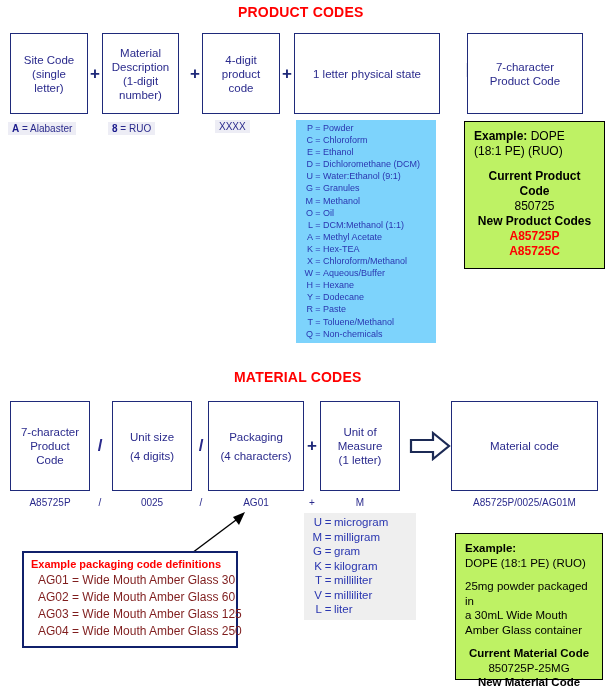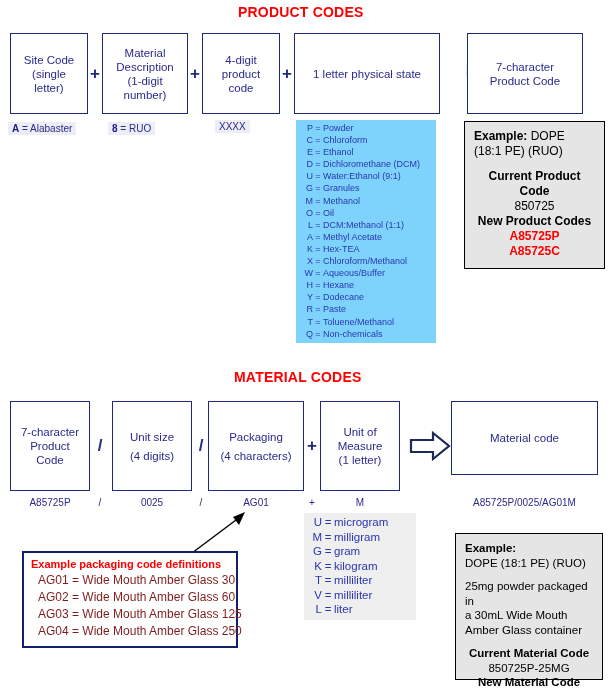--- a/index.html
+++ b/index.html
@@ -82,21 +82,21 @@
     line-height: 14.5px;
     padding: 2px 8px 3px 6px;
     box-sizing: border-box;
   }
   .legend2 .row { white-space: nowrap; }
   .legend2 .k { display: inline-block; width: 12px; text-align: right; }
   .legend2 .eq { display: inline-block; width: 12px; text-align: center; }
 
   .examplebox {
     border: 1.8px solid #000000;
-    background: #e5e5e5;
+    background: #bef264;
     box-sizing: border-box;
     padding: 7px 9px;
     color: #000000;
     font-size: 12px;
     line-height: 15px;
   }
   .examplebox .bold { font-weight: bold; }
   .examplebox .ctr { text-align: center; }
   .examplebox .red { color: #FF0000; font-weight: bold; }
   .examplebox .gap { height: 10px; }
@@ -133,21 +133,21 @@
 <div class="abs flowbox" style="left:10px; top:33px; width:78px; height:81px;">
   <div>
     <span>Site Code</span>
     <span>(single</span>
     <span>letter)</span>
   </div>
 </div>
 
 <div class="abs plus" style="left:88px; top:65px; width:14px;">+</div>
 
-<div class="abs flowbox" style="left:102px; top:33px; width:86px; height:81px;">
+<div class="abs flowbox" style="left:102px; top:33px; width:77px; height:81px;">
   <div>
     <span>Material</span>
     <span>Description</span>
     <span>(1-digit</span>
     <span>number)</span>
   </div>
 </div>
 
 <div class="abs plus" style="left:188px; top:65px; width:14px;">+</div>
 
@@ -266,21 +266,21 @@
     <span>(1 letter)</span>
   </div>
 </div>
 
 <div class="abs" style="left:409px; top:430px;">
   <svg class="bigarrow" width="42" height="32" viewBox="0 0 42 32">
     <polygon points="2,10 24,10 24,3 40,16 24,29 24,22 2,22" fill="#ffffff" stroke="#1C2A55" stroke-width="2.2" stroke-linejoin="miter"></polygon>
   </svg>
 </div>
 
-<div class="abs flowbox" style="left:451px; top:401px; width:147px; height:74px;">
+<div class="abs flowbox" style="left:451px; top:401px; width:147px; height:90px;">
   <div>
     <span>Material code</span>
   </div>
 </div>
 
 <div class="abs sublabel" style="left:10px; top:497px; width:80px;">A85725P</div>
 <div class="abs sublabel" style="left:90px; top:497px; width:20px;">/</div>
 <div class="abs sublabel" style="left:112px; top:497px; width:80px;">0025</div>
 <div class="abs sublabel" style="left:192px; top:497px; width:18px;">/</div>
 <div class="abs sublabel" style="left:208px; top:497px; width:96px;">AG01</div>

